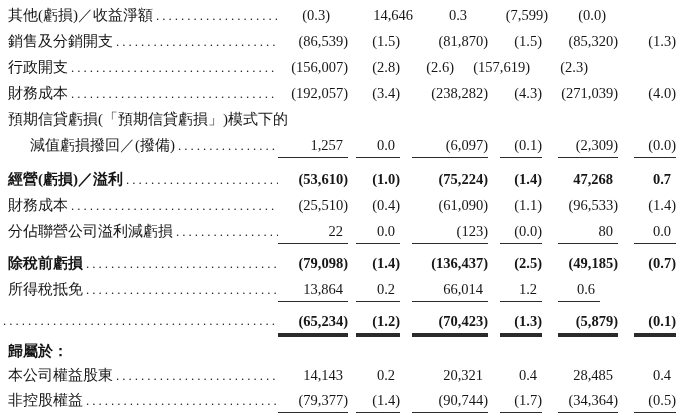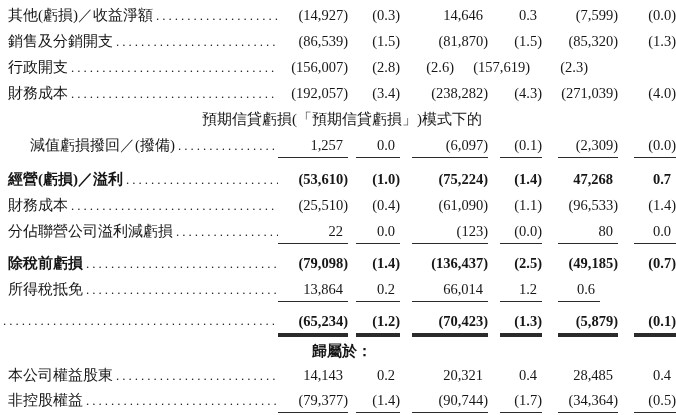--- a/index.html
+++ b/index.html
@@ -13,21 +13,21 @@
     display: flex; align-items: stretch;
     height: 26px; line-height: 26px;
     font-size: 15px; white-space: nowrap;
   }
   .row.h24 { height: 24px; line-height: 24px; }
   .bold { font-weight: 700; }
   .labelwrap {
     width: 278px; display: flex; align-items: baseline;
     overflow: hidden;
   }
-  .labelwrap.full { width: auto; flex: 1; justify-content: center; }
+  .labelwrap.full { width: auto; flex: 1; }
   .label { padding-left: 8px; white-space: nowrap; }
   .indent .label { padding-left: 30px; }
   .leader {
     flex: 1; overflow: hidden; white-space: nowrap;
     letter-spacing: 3px; font-size: 13px; font-weight: 400;
     color: #222; margin-left: 3px; padding-right: 2px;
   }
   .num {
     text-align: right; font-size: 14.5px;
     white-space: nowrap;
@@ -48,21 +48,20 @@
 </style>
 </head>
 <body>
 
 <div class="fin-table">
     <div class="row u-none">
       <span class="labelwrap">
         <span class="label">其他(虧損)／收益淨額</span>
         <span class="leader">..........................................................................................</span>
       </span>
-      <span class="num c1">(14,927)</span>
       <span class="num c2">(0.3)</span>
       <span class="num c3 pr">14,646</span>
       <span class="num c4 pr">0.3</span>
       <span class="num c5">(7,599)</span>
       <span class="num c6">(0.0)</span>
     </div>
     <div class="row u-none">
       <span class="labelwrap">
         <span class="label">銷售及分銷開支</span>
         <span class="leader">..........................................................................................</span>

